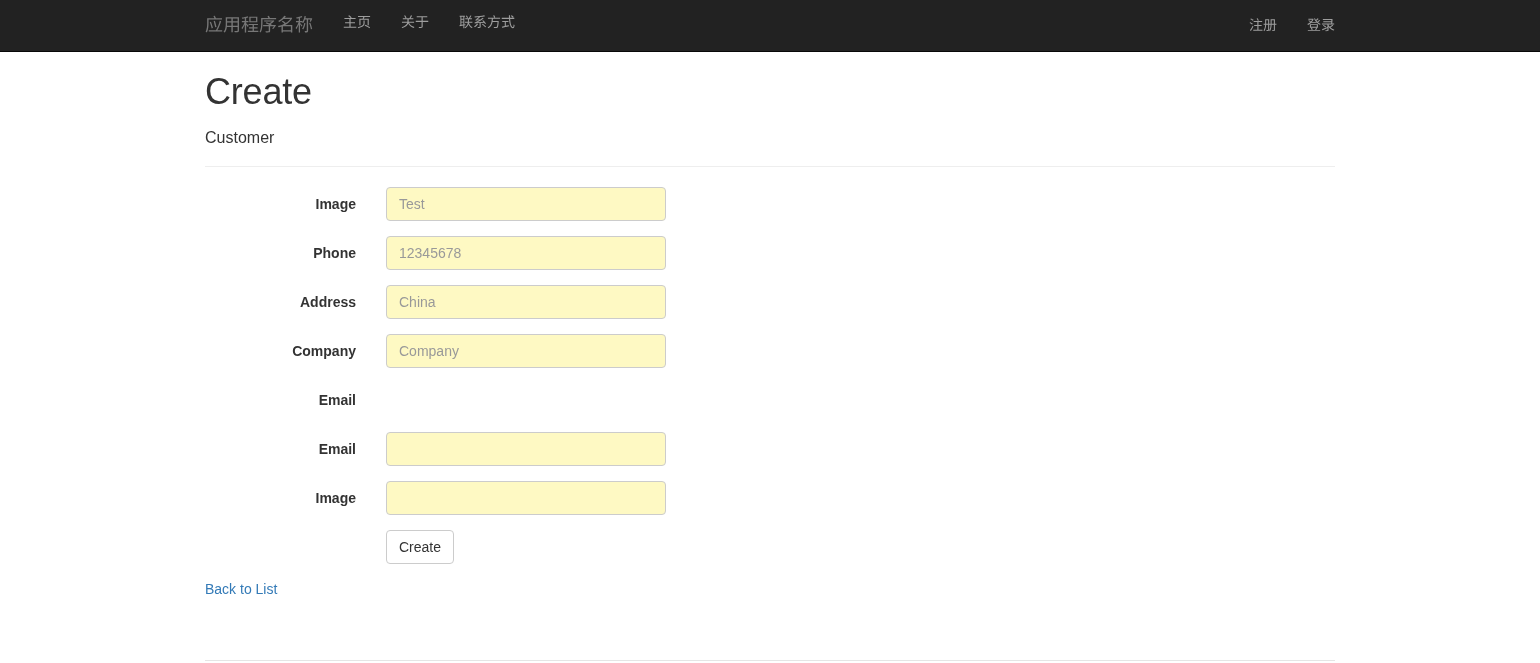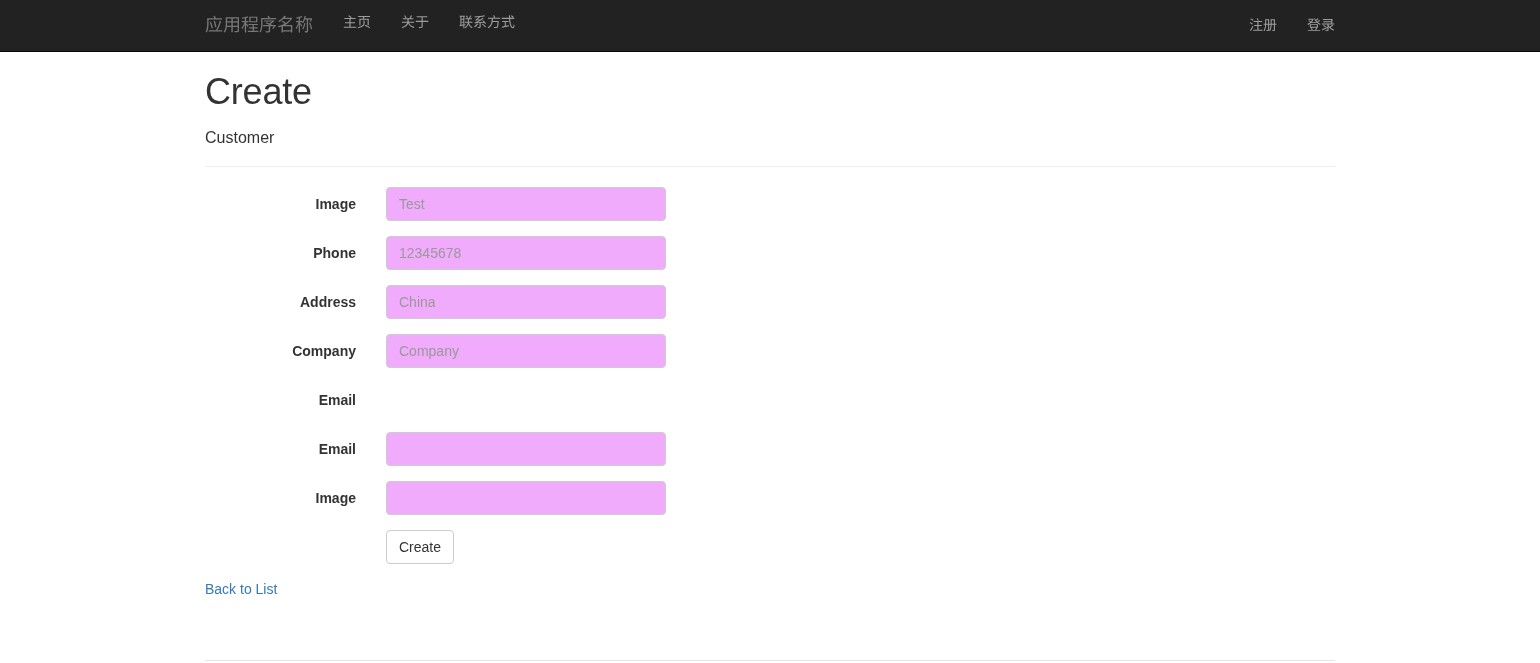--- a/index.html
+++ b/index.html
@@ -130,21 +130,21 @@
   }
   .form-control {
     display: block;
     width: 280px;
     height: 34px;
     padding: 6px 12px;
     font-size: 14px;
     font-family: "Liberation Sans", "DejaVu Sans", sans-serif;
     line-height: 1.428571429;
     color: #555555;
-    background-color: #f0abfc;
+    background-color: #fef9c3;
     border: 1px solid #cccccc;
     border-radius: 4px;
     box-sizing: border-box;
     outline: none;
   }
   .form-control::placeholder { color: #999999; opacity: 1; }
   .form-control::-webkit-input-placeholder { color: #999999; }
 
   .btn-default {
     display: inline-block;

